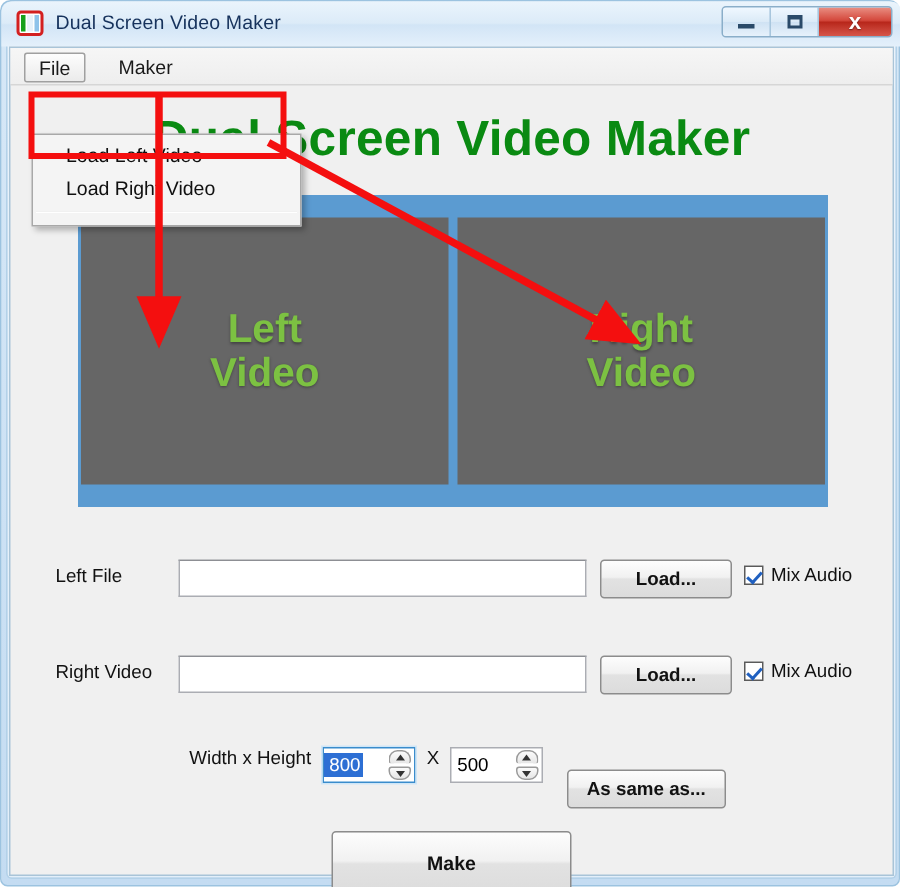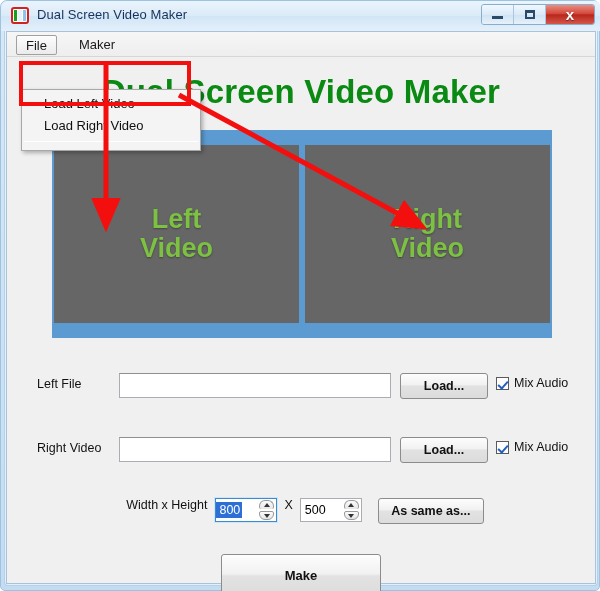--- a/index.html
+++ b/index.html
@@ -439,21 +439,21 @@
         <div class="spin-btns">
           <div class="spin-b up">
               <div class="tri u"></div>
             </div>
           <div class="spin-b dn">
               <div class="tri d"></div>
             </div>
         </div>
       </div>
 
-      <div class="btn same-btn" style="line-height:24px;">As same as...</div>
+      <div class="btn same-btn" style="line-height:24px;margin-top:15px;">As same as...</div>
     </div>
 
     <div class="btn make-btn" style="line-height:42px;">Make</div>
 
     <div class="dropdown">
       <div class="dd-item">Load Left Video</div>
       <div class="dd-item">Load Right Video</div>
       <div class="dd-sep"></div>
     </div>
 

